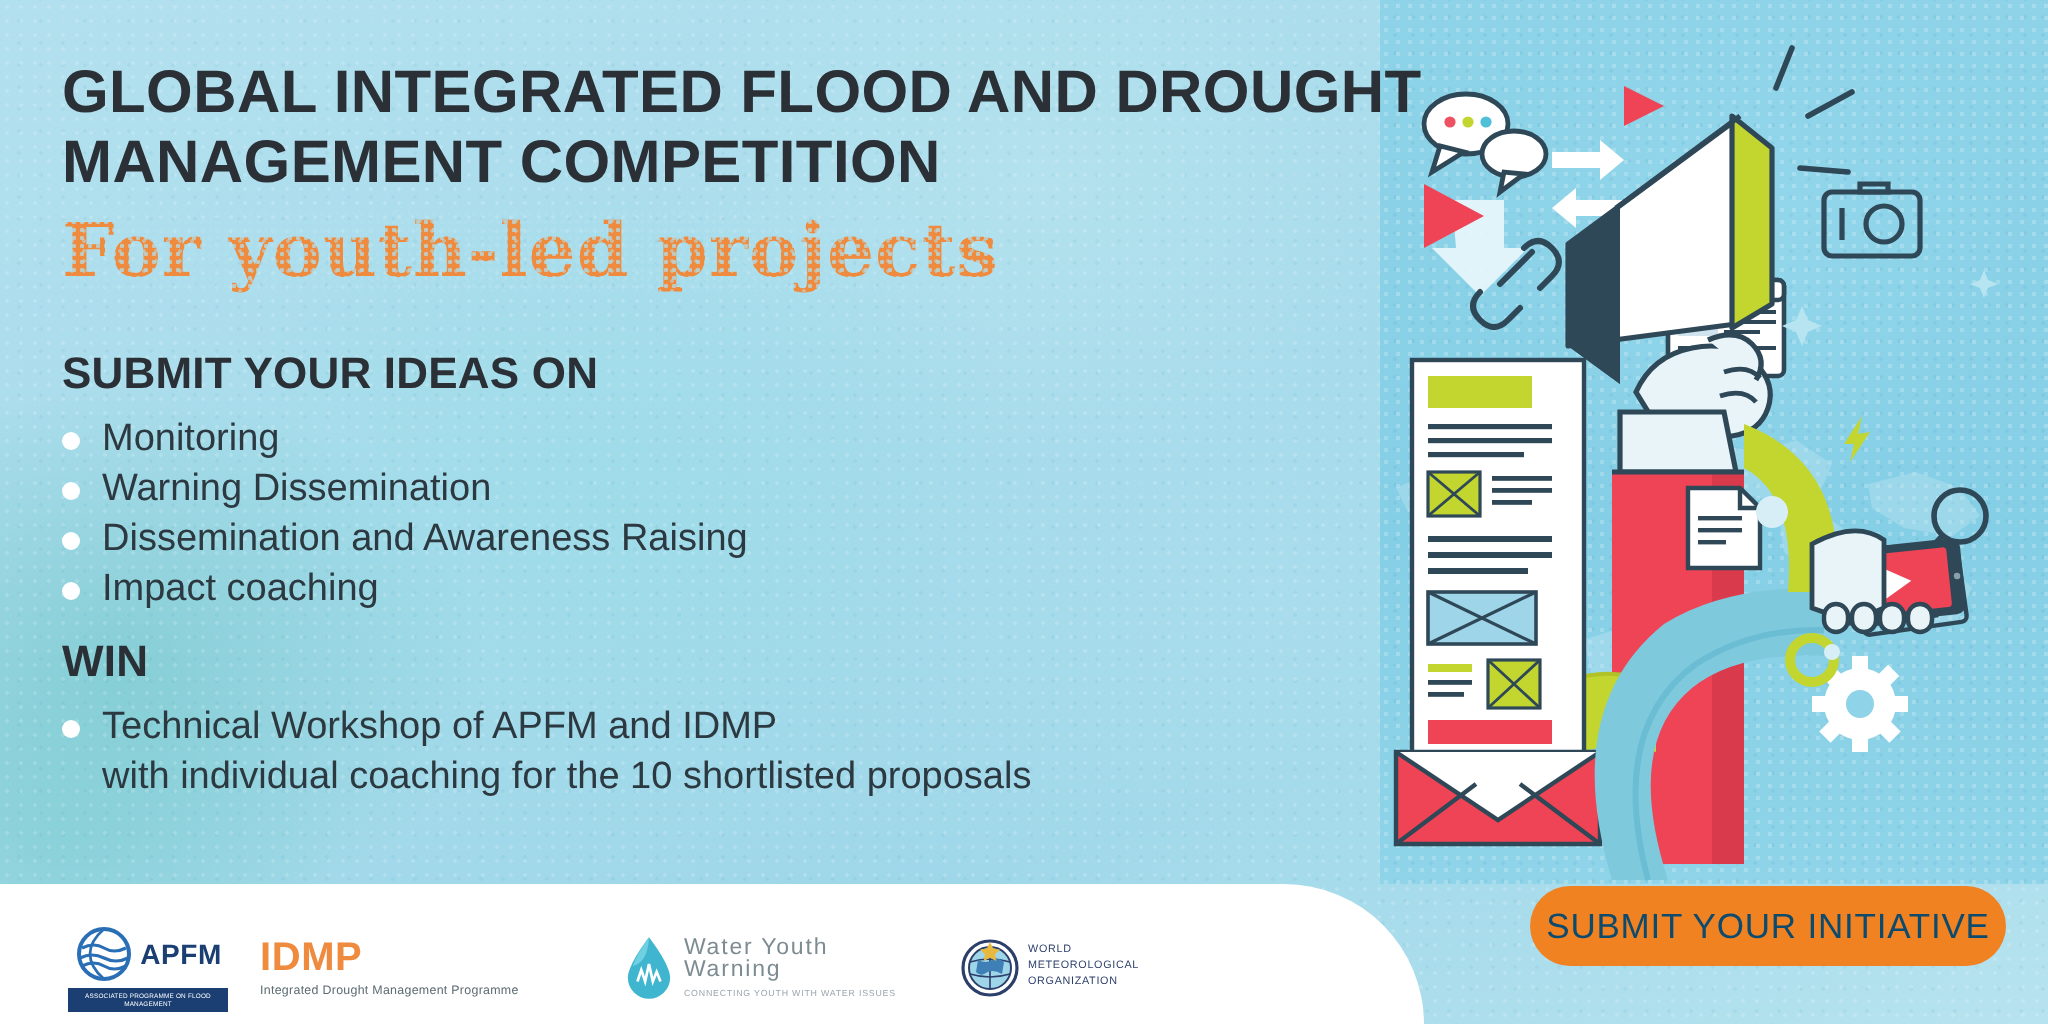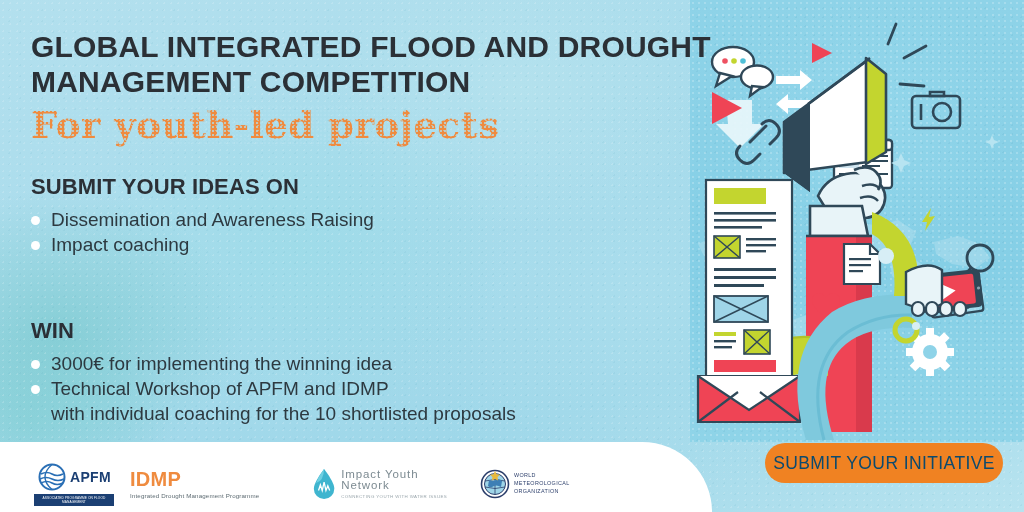--- a/index.html
+++ b/index.html
@@ -360,34 +360,38 @@
     </svg>
   </div>
 
   <div class="h1">GLOBAL INTEGRATED FLOOD AND DROUGHT MANAGEMENT COMPETITION</div>
   <div class="h2"><span class="tex">For youth-led projects</span></div>
 
   <div class="sec-title" id="submit-title">SUBMIT YOUR IDEAS ON</div>
   <ul class="blist" id="submit-list">
     <li>
         <span class="dot"></span>
+        <span class="cont">Monitoring</span>
+      </li>
+    <li>
+        <span class="dot"></span>
+        <span class="cont">Warning Dissemination</span>
+      </li>
+    <li>
+        <span class="dot"></span>
         <span class="cont">Dissemination and Awareness Raising</span>
       </li>
     <li>
         <span class="dot"></span>
         <span class="cont">Impact coaching</span>
       </li>
   </ul>
 
   <div class="sec-title" id="win-title">WIN</div>
   <ul class="blist" id="win-list">
-    <li>
-        <span class="dot"></span>
-        <span class="cont">3000€ for implementing the winning idea</span>
-      </li>
     <li>
         <span class="dot"></span>
         <span class="cont" style="white-space:pre-line">Technical Workshop of APFM and IDMP
 with individual coaching for the 10 shortlisted proposals</span>
       </li>
   </ul>
 
   <div class="footer">
     <div class="logos">
 
@@ -416,21 +420,21 @@
         </div>
       </div>
 
       <div class="logo wyn">
         <svg width="26" height="34" viewBox="0 0 26 34" style="margin-right:5px;">
           <path d="M13 1 C13 1 2 15 2 22 a11 11 0 0 0 22 0 C24 15 13 1 13 1 Z" fill="#3fb5cf"></path>
           <path d="M13 1 C13 1 7 9 4.5 16 q8 -2 8.5 -15 Z" fill="#6fd0e2"></path>
           <path d="M7 24 l2 -6 l2 6 l2 -9 l2 9 l2 -5 l2 5" fill="none" stroke="#ffffff" stroke-width="1.4"></path>
         </svg>
         <div>
-          <div class="wyn-word">Impact Youth Network</div>
+          <div class="wyn-word">Water Youth Warning</div>
           <div class="wyn-sub">CONNECTING YOUTH WITH WATER ISSUES</div>
         </div>
       </div>
 
 
       <div class="logo wmo">
         <svg width="30" height="30" viewBox="0 0 30 30" style="margin-right:4px;">
           <circle cx="15" cy="15" r="13.5" fill="#ffffff" stroke="#2c3f6b" stroke-width="1.6"></circle>
           <circle cx="15" cy="15" r="10.5" fill="#9fd5e8" stroke="#2c3f6b" stroke-width="1"></circle>
           <path d="M5 12 q10 -3 20 0 M5 18 q10 3 20 0 M15 4.5 v21" stroke="#2c3f6b" stroke-width=".8" fill="none"></path>

